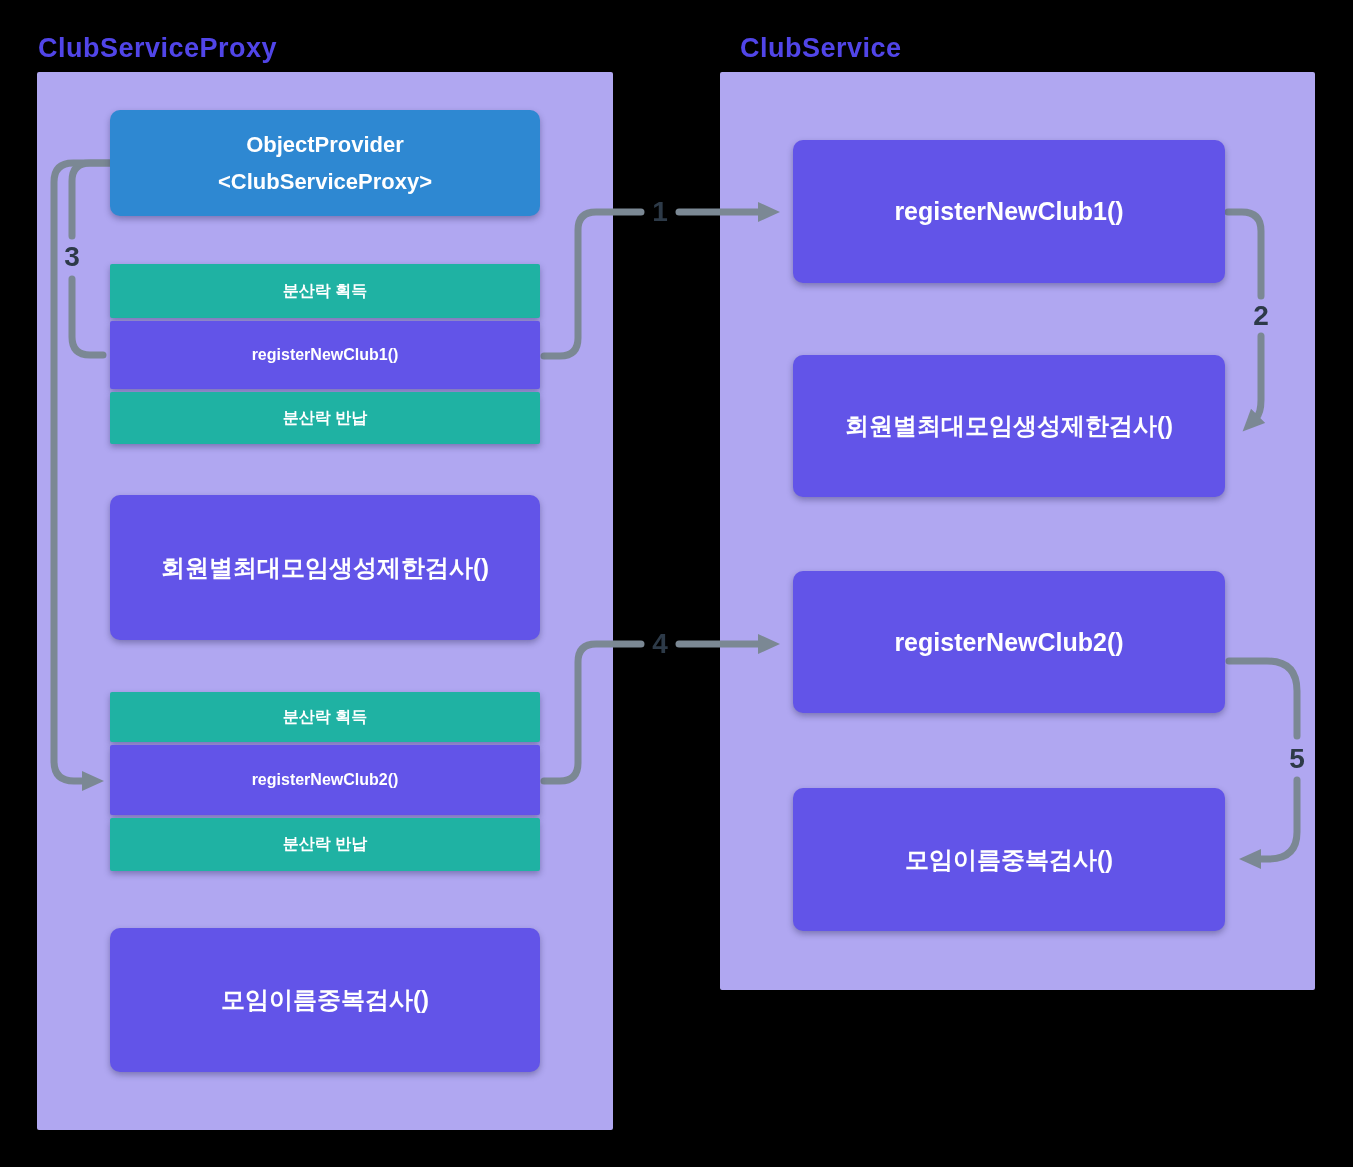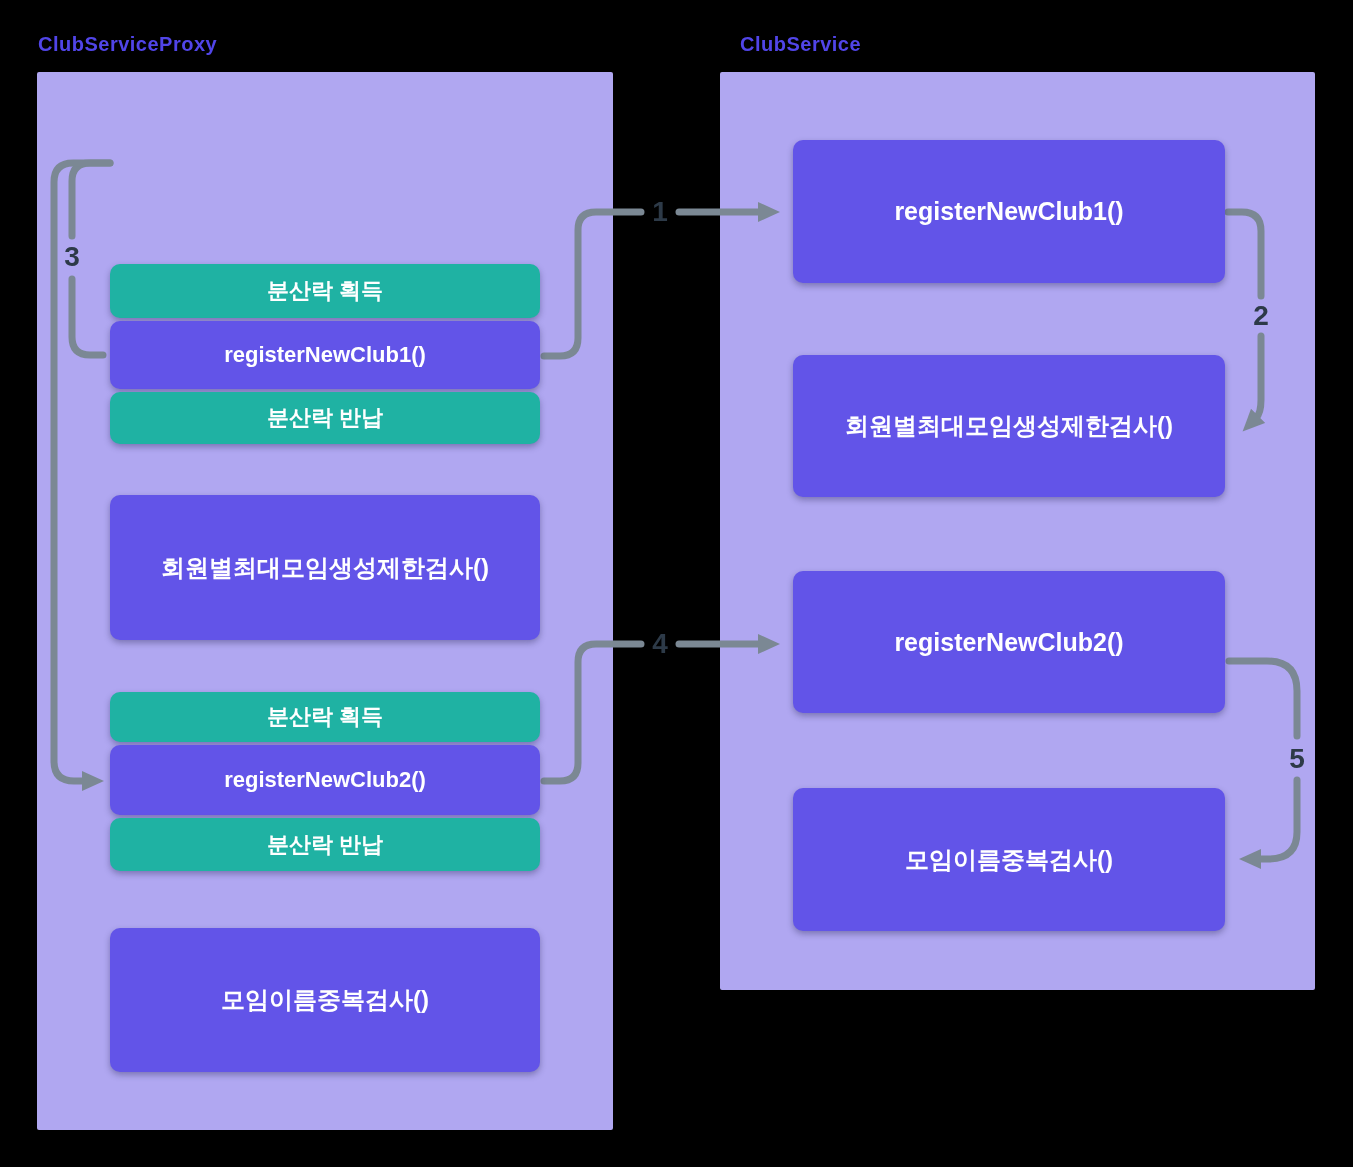--- a/index.html
+++ b/index.html
@@ -1,27 +1,27 @@
 <!DOCTYPE html>
 <html style="--canvas-bg: #000000; --panel-bg: #b0a7f1; --box-purple: #6254e8; --box-teal: #1fb2a3; --box-blue: #2e88d2; --title-text: #5145e8; --connector: #7b8894; --label-text: #2d3a48;"><head>
 <meta charset="utf-8">
 <style>
   html,body{margin:0;padding:0;background:var(--canvas-bg,#000);}
   .canvas{position:relative;width:1353px;height:1167px;background:var(--canvas-bg,#000);
           font-family:"Liberation Sans","DejaVu Sans",sans-serif;overflow:hidden;}
   .panel{position:absolute;background:var(--panel-bg,#b0a7f1);border-radius:2px;}
-  .panel-title{position:absolute;font-size:20px;font-weight:700;color:var(--title-text,#5145e8);
+  .panel-title{position:absolute;font-size:27px;font-weight:700;color:var(--title-text,#5145e8);
                letter-spacing:0.5px;}
   .box{position:absolute;display:flex;align-items:center;justify-content:center;
        color:#fff;font-weight:700;text-align:center;white-space:pre-line;
        box-shadow:0 3px 6px rgba(25,25,70,0.35);}
   .box.blue{background:var(--box-blue,#2e88d2);border-radius:10px;font-size:22px;line-height:37px;}
   .box.purple{background:var(--box-purple,#6254e8);}
   .box.teal{background:var(--box-teal,#1fb2a3);}
-  .box.row{border-radius:10px;font-size:22px;}
+  .box.row{border-radius:2px;font-size:16px;}
   .box.big{border-radius:10px;font-size:24px;}
   .arrow-label{position:absolute;transform:translate(-50%,-50%);font-size:28px;font-weight:700;
                color:var(--label-text,#2d3a48);}
   svg.connectors{position:absolute;left:0;top:0;pointer-events:none;}
   .cline{fill:none;stroke:var(--connector,#7b8894);stroke-width:7;stroke-linecap:round;}
   .ahead{fill:var(--connector,#7b8894);}
 </style>
 </head>
 <body>
 
@@ -51,20 +51,22 @@
 
     <path class="cline" d="M 110 163 H 73 Q 54 163 54 182 V 761 Q 54 781 74 781 H 85" marker-end="url(#ah)"></path>
 
     <path class="cline" d="M 544 781 H 560 Q 578 781 578 763 V 662 Q 578 644 596 644 H 641"></path>
     <path class="cline" d="M 679 644 H 761" marker-end="url(#ah)"></path>
 
     <path class="cline" d="M 1229 661 H 1267 Q 1297 661 1297 691 V 736"></path>
     <path class="cline" d="M 1297 780 V 832 Q 1297 859 1268 859 H 1258" marker-end="url(#ah)"></path>
   </svg>
 
+  <div class="box blue" style="left:110px;top:110px;width:430px;height:106px;">ObjectProvider
+&lt;ClubServiceProxy&gt;</div>
   <div class="box teal row" style="left:110px;top:264px;width:430px;height:54px;">분산락 획득</div>
   <div class="box purple row" style="left:110px;top:321px;width:430px;height:68px;">registerNewClub1()</div>
   <div class="box teal row" style="left:110px;top:392px;width:430px;height:52px;">분산락 반납</div>
   <div class="box purple big" style="left:110px;top:495px;width:430px;height:145px;">회원별최대모임생성제한검사()</div>
   <div class="box teal row" style="left:110px;top:692px;width:430px;height:50px;">분산락 획득</div>
   <div class="box purple row" style="left:110px;top:745px;width:430px;height:70px;">registerNewClub2()</div>
   <div class="box teal row" style="left:110px;top:818px;width:430px;height:53px;">분산락 반납</div>
   <div class="box purple big" style="left:110px;top:928px;width:430px;height:144px;">모임이름중복검사()</div>
 
   <div class="box purple big" style="left:793px;top:140px;width:432px;height:143px;font-size:25px;">registerNewClub1()</div>

